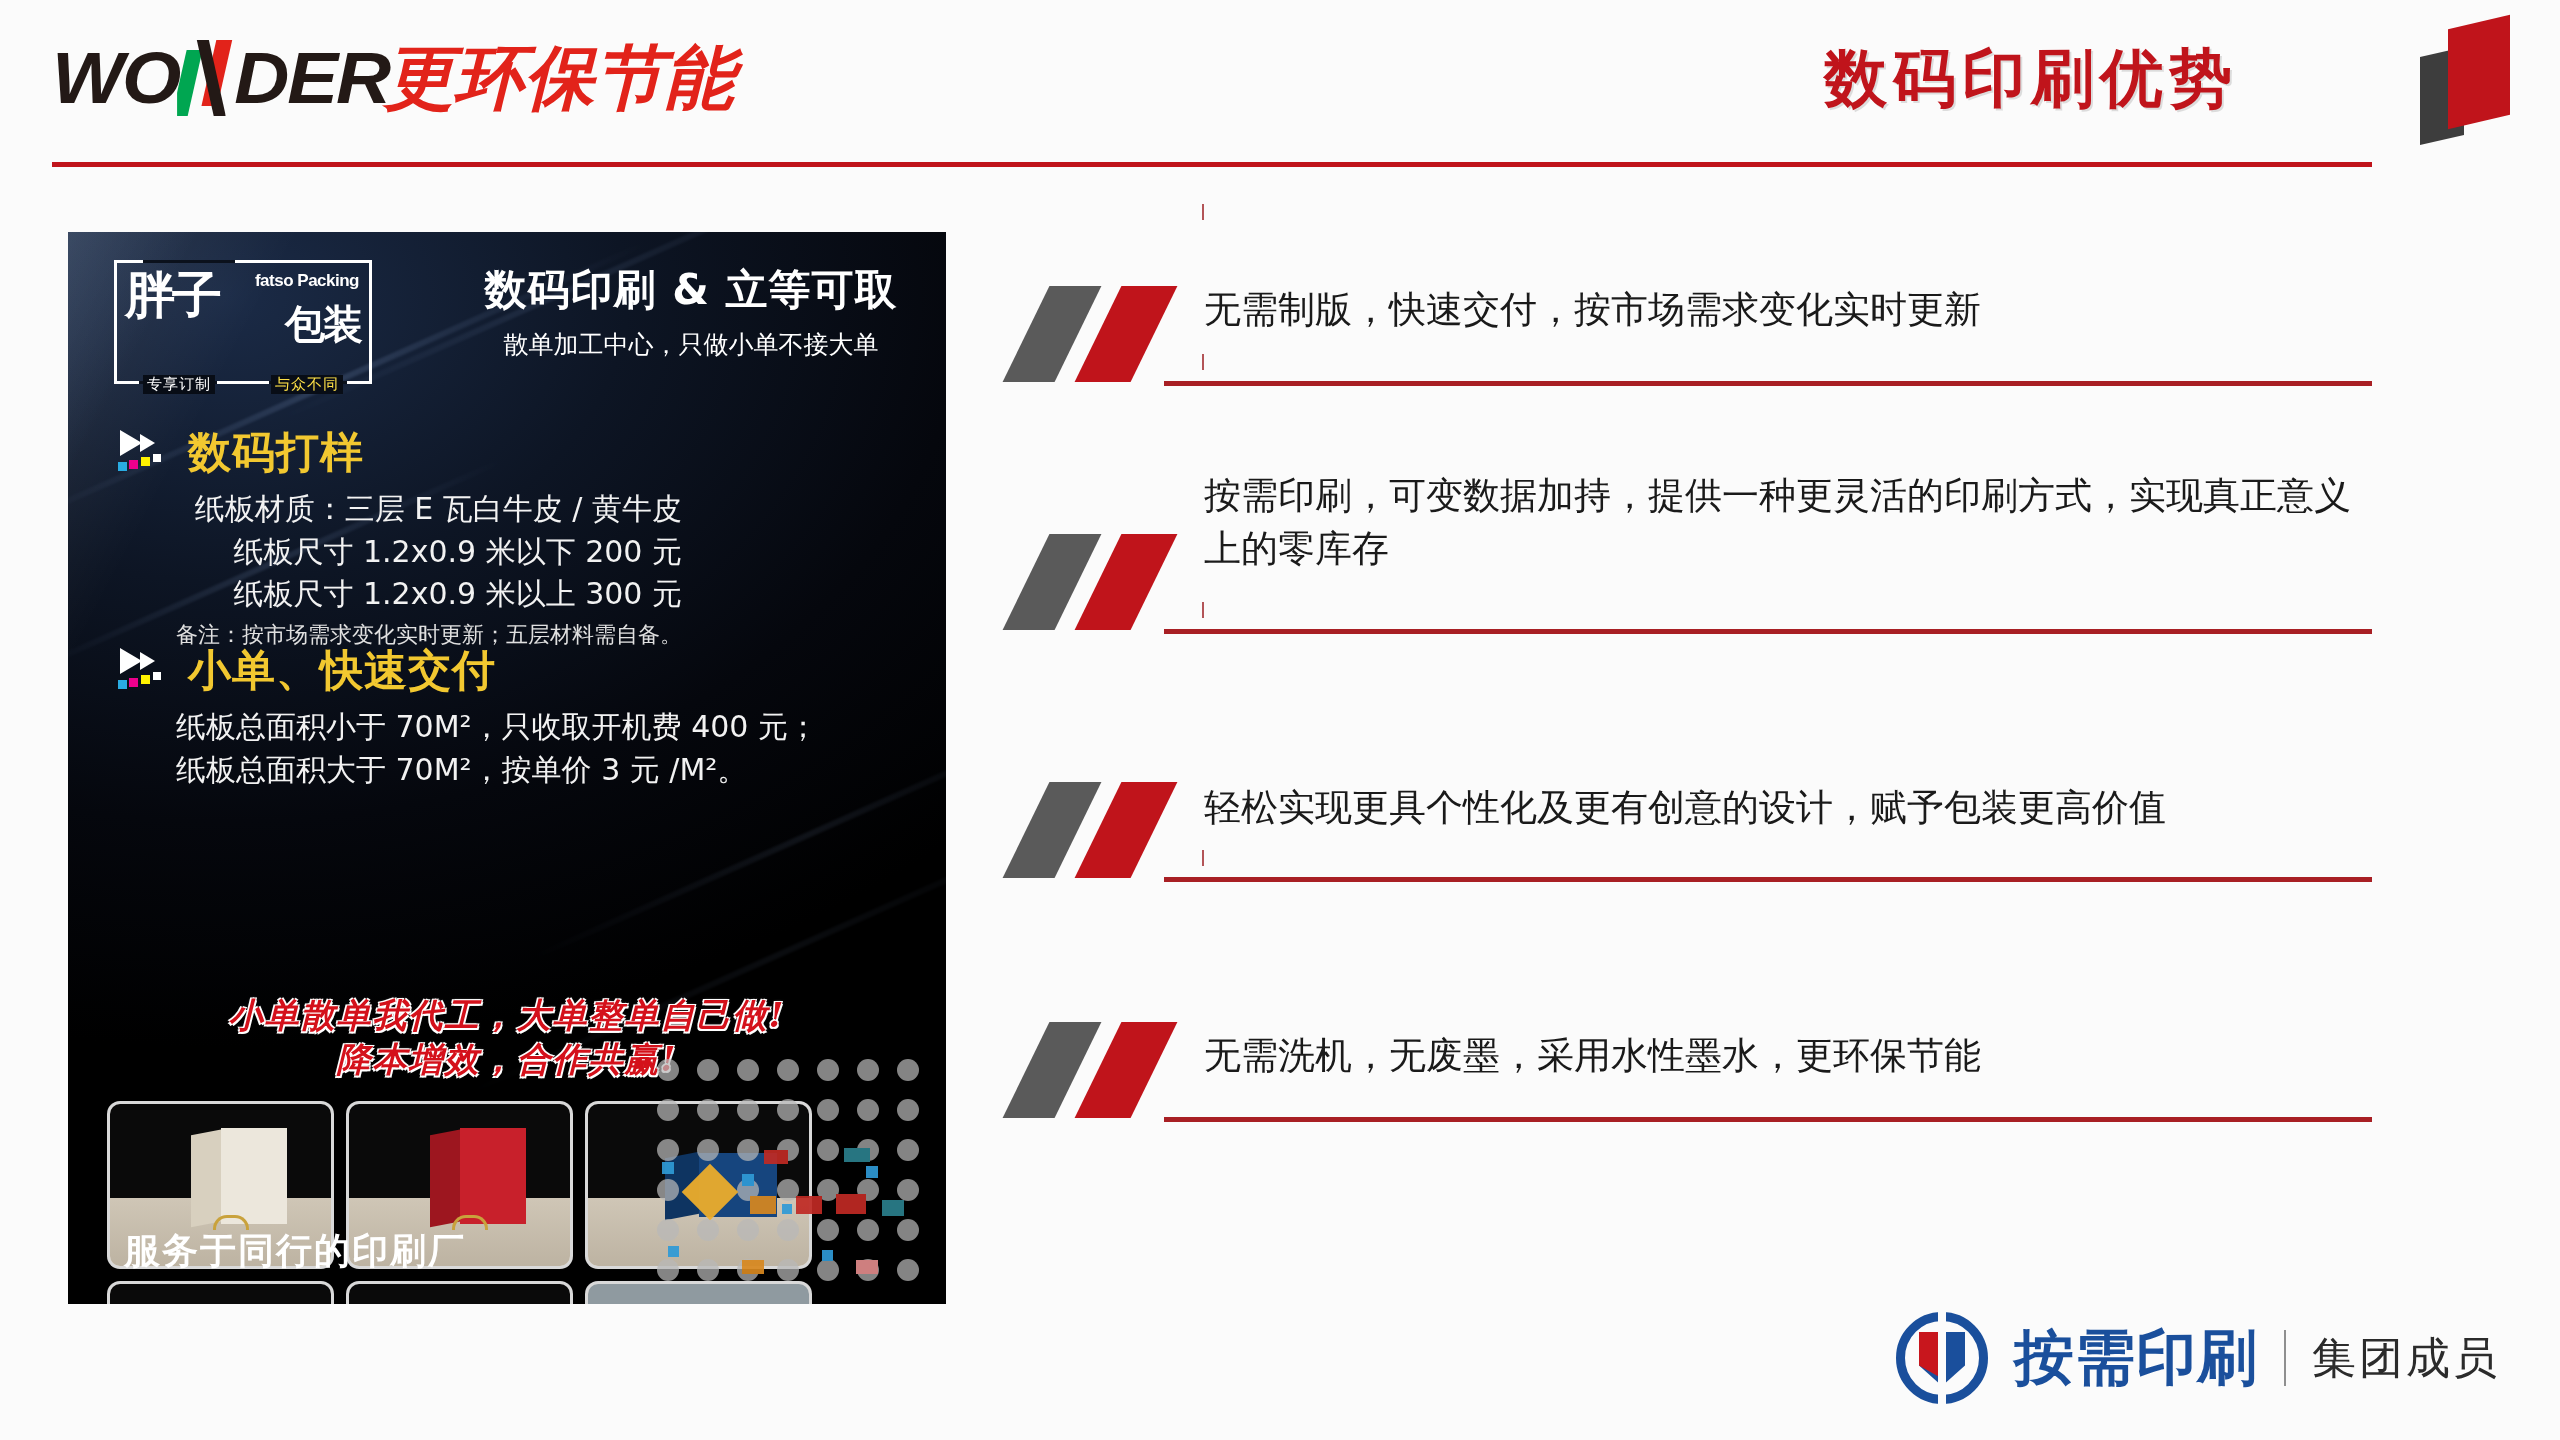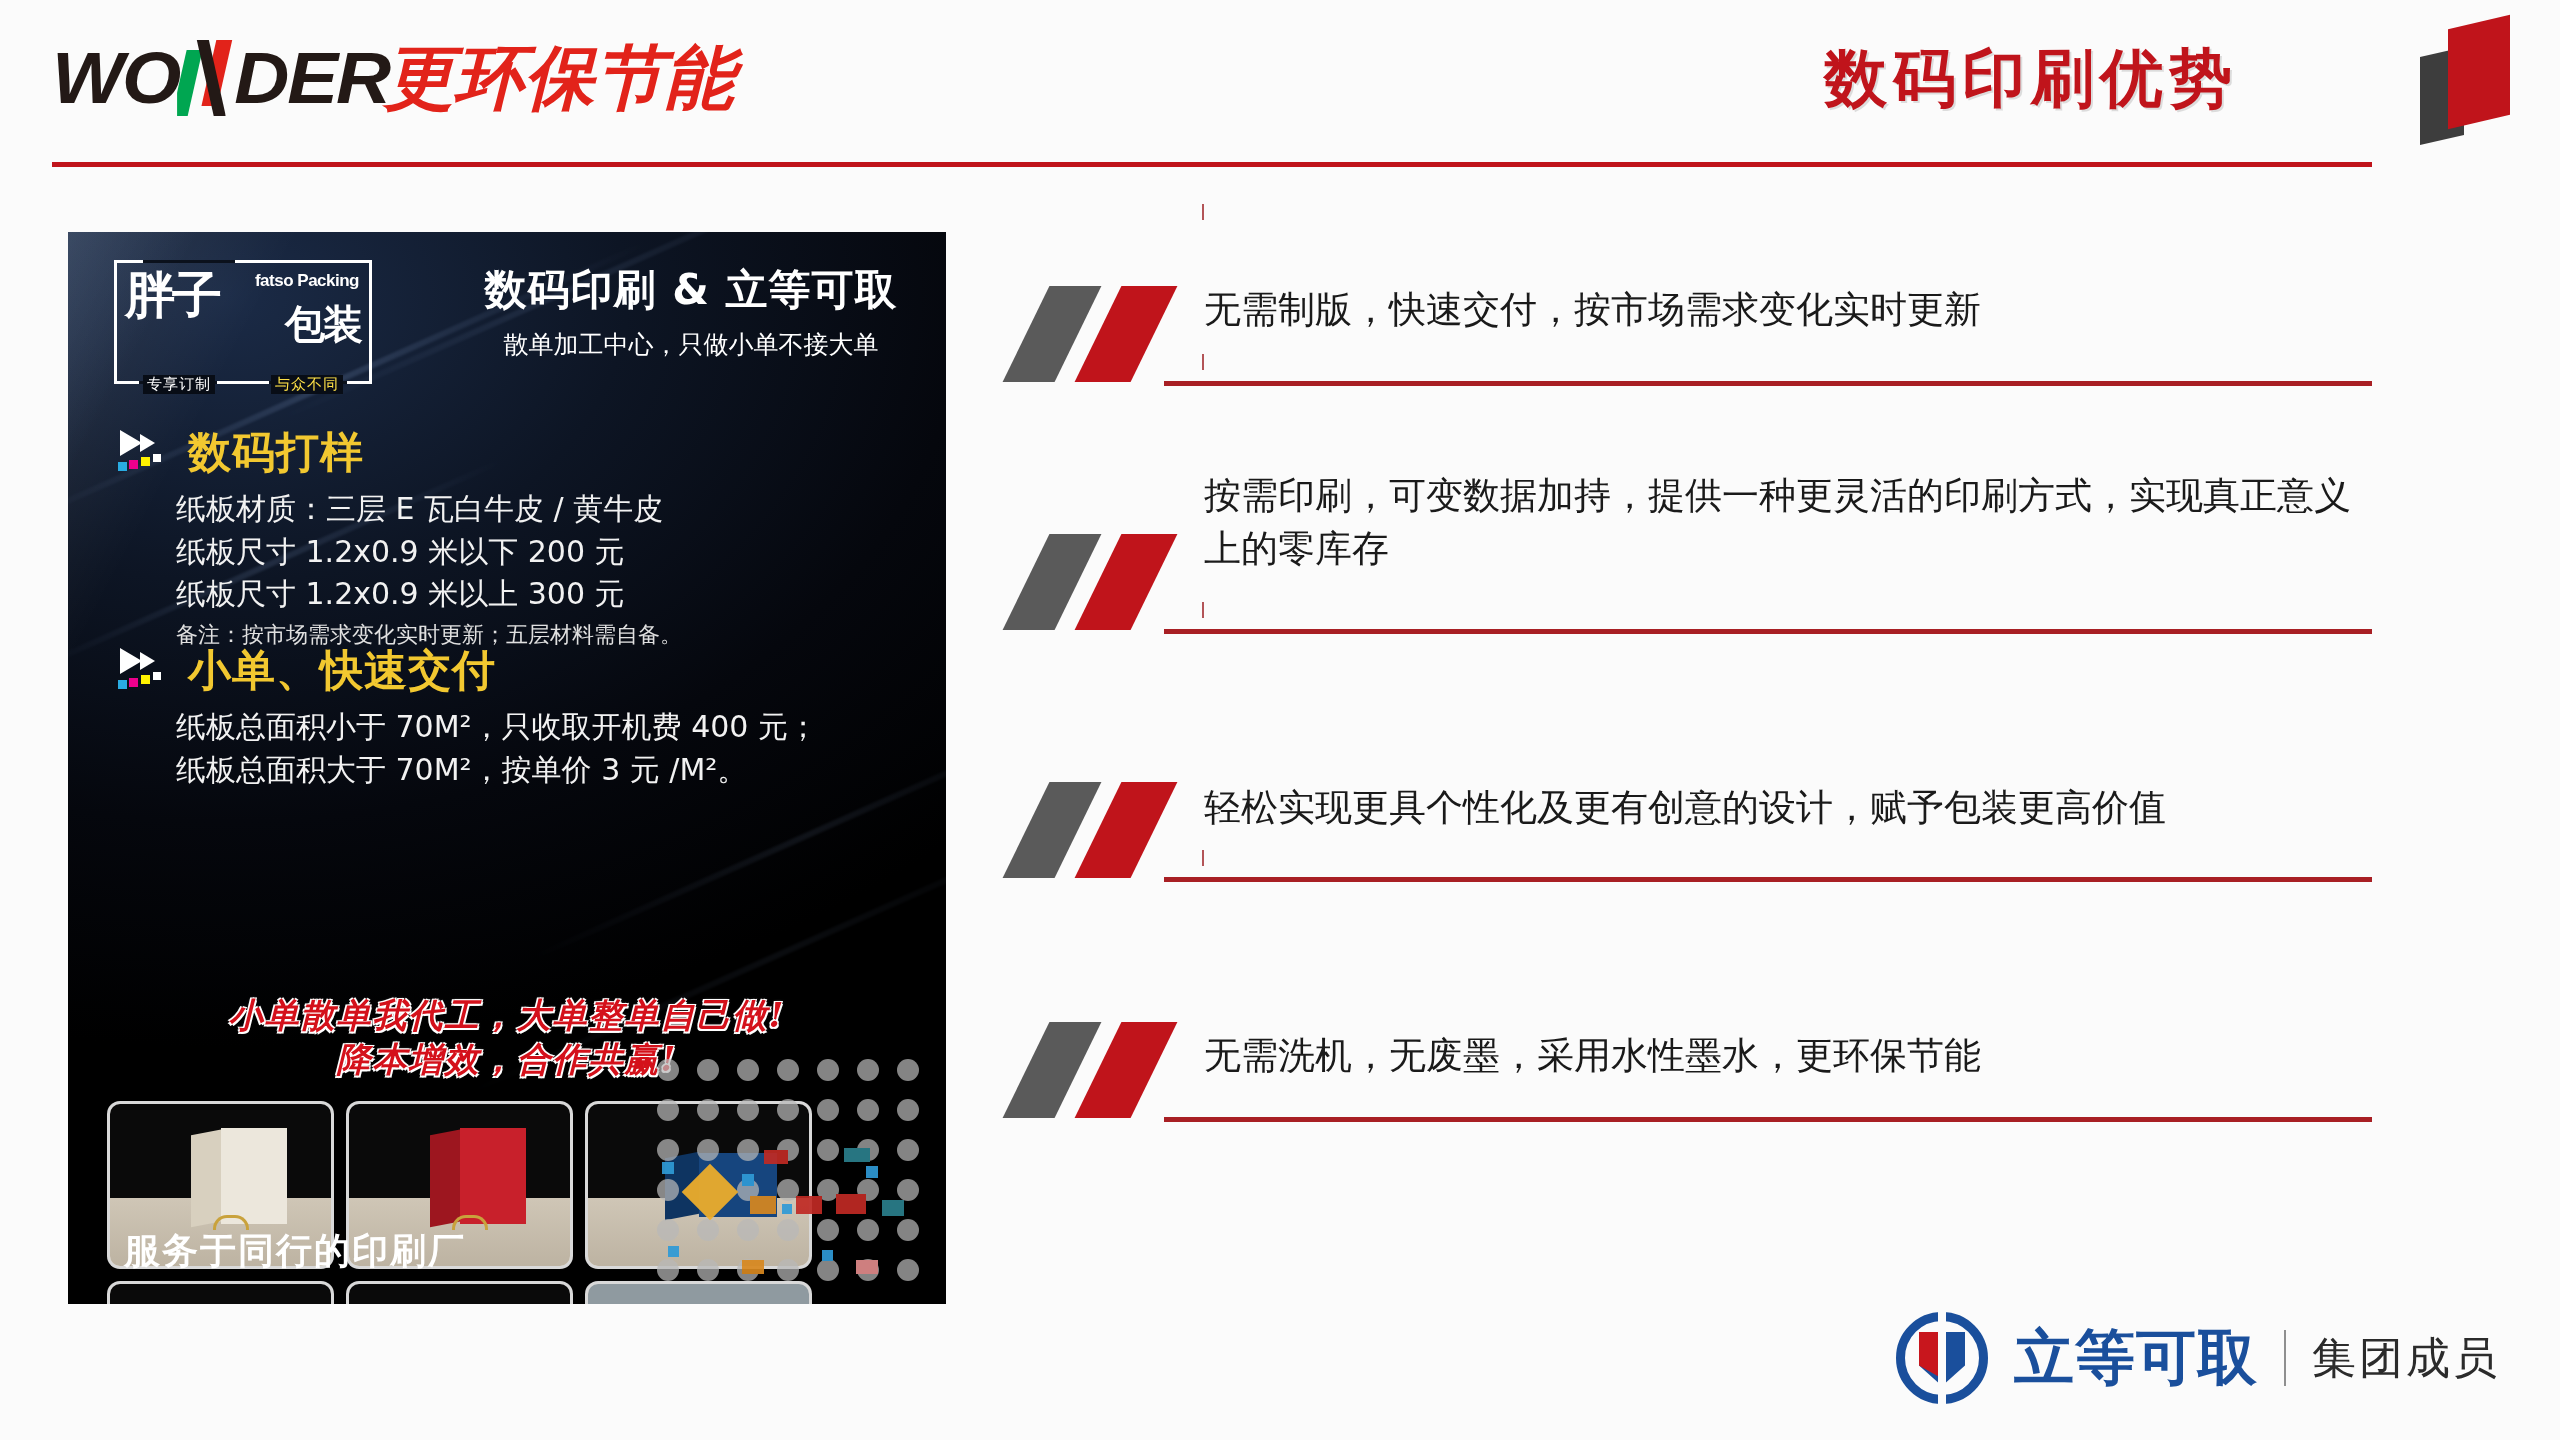--- a/index.html
+++ b/index.html
@@ -194,21 +194,21 @@
       <div class="pack">包装</div>
       <div class="sub-l">专享订制</div>
       <div class="sub-r">与众不同</div>
     </div>
 
     <div class="poster-head">
       <div class="ph1">数码印刷 &amp; 立等可取</div>
       <div class="ph2">散单加工中心，只做小单不接大单</div>
     </div>
 
-    <div class="sec" style="top:192px;">
+    <div class="sec" style="top:192px;text-align:right;">
       <div class="sec-title">
         <span class="arrow-ico">
           <i class="a1"></i>
             <i class="a2"></i>
             <i class="d1"></i>
             <i class="d2"></i>
             <i class="d3"></i>
             <i class="d4"></i>
         </span>
         <span class="t">数码打样</span>
@@ -398,18 +398,18 @@
     </div>
   </div>
 
   <div class="footer">
     <div class="dfjg-logo">
       <div class="ring"></div>
         <div class="shield"></div>
         <div class="shield-red"></div>
         <div class="gap"></div>
     </div>
-    <div class="footer-cn">立等可取</div>
+    <div class="footer-cn">按需印刷</div>
     <div class="footer-div"></div>
     <div class="footer-sub">集团成员</div>
   </div>
 
 </div>
 
 </body></html>

